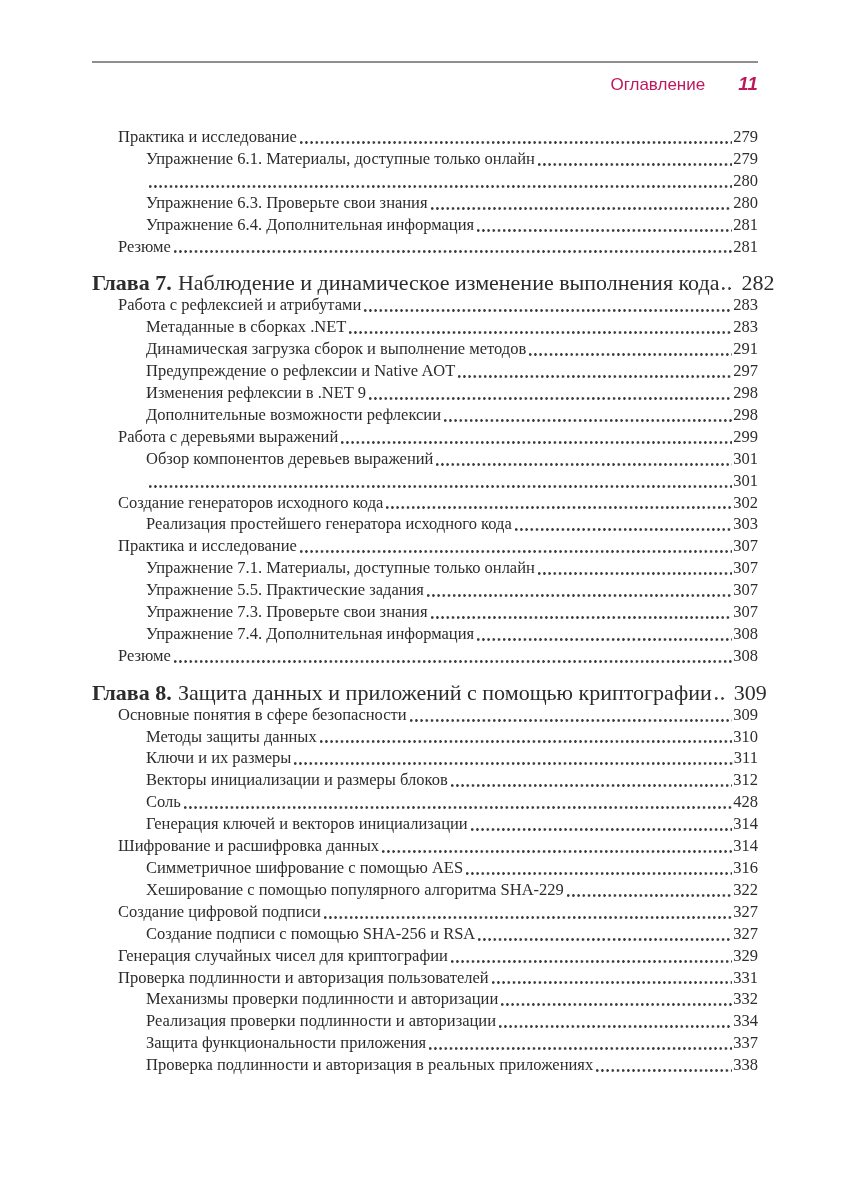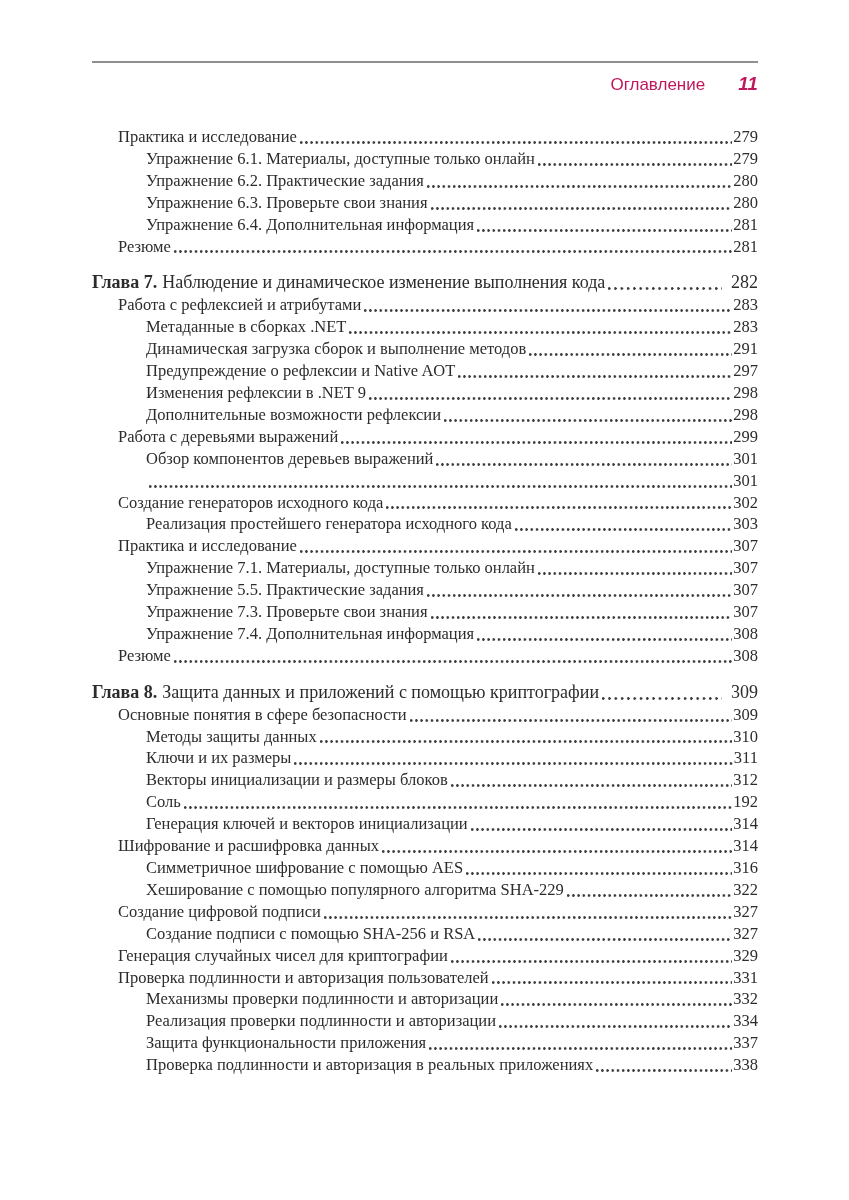--- a/index.html
+++ b/index.html
@@ -56,21 +56,21 @@
   }
   .row {
     display: flex;
     align-items: flex-end;
     line-height: 21.9px;
     white-space: nowrap;
   }
   .row.lvl1 { padding-left: 26px; }
   .row.lvl2 { padding-left: 54px; }
   .row.chapter {
-    font-size: 18px;
+    font-size: 22px;
   }
   .chap-label {
     font-weight: bold;
     margin-right: 0.28em;
   }
   .dots {
     flex: 1 1 auto;
     min-width: 10px;
     align-self: flex-end;
     height: 3px;
@@ -107,21 +107,20 @@
     <span class="pnum">279</span>
   </div>
 
   <div class="row lvl2">
     <span class="title">Упражнение 6.1. Материалы, доступные только онлайн</span>
     <span class="dots"></span>
     <span class="pnum">279</span>
   </div>
 
   <div class="row lvl2">
-    <span class="title">Упражнение 6.2. Практические задания</span>
     <span class="dots"></span>
     <span class="pnum">280</span>
   </div>
 
   <div class="row lvl2">
     <span class="title">Упражнение 6.3. Проверьте свои знания</span>
     <span class="dots"></span>
     <span class="pnum">280</span>
   </div>
 
@@ -272,21 +271,21 @@
 
   <div class="row lvl2">
     <span class="title">Векторы инициализации и размеры блоков</span>
     <span class="dots"></span>
     <span class="pnum">312</span>
   </div>
 
   <div class="row lvl2">
     <span class="title">Соль</span>
     <span class="dots"></span>
-    <span class="pnum">192</span>
+    <span class="pnum">428</span>
   </div>
 
   <div class="row lvl2">
     <span class="title">Генерация ключей и векторов инициализации</span>
     <span class="dots"></span>
     <span class="pnum">314</span>
   </div>
 
   <div class="row lvl1">
     <span class="title">Шифрование и расшифровка данных</span>

